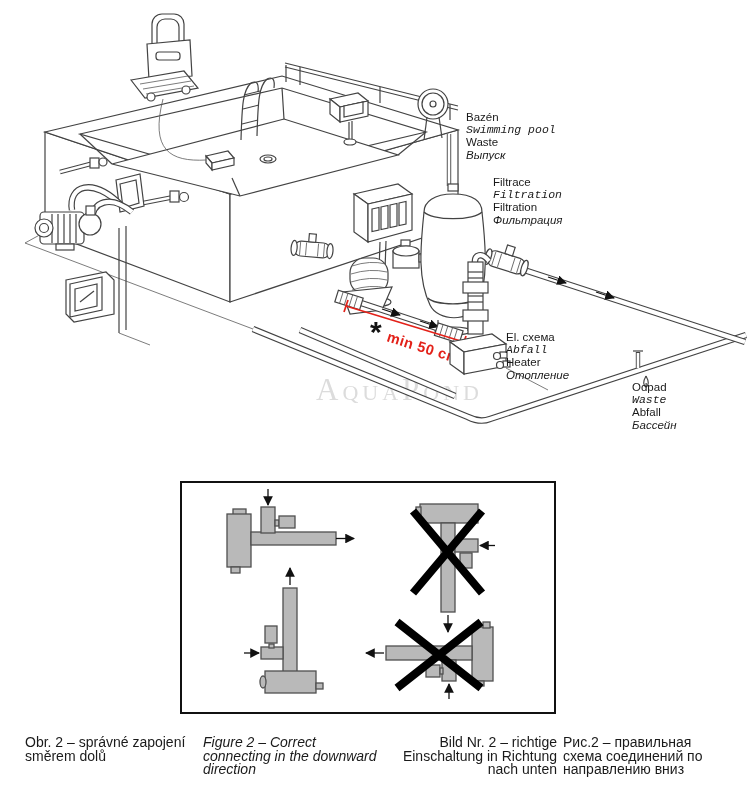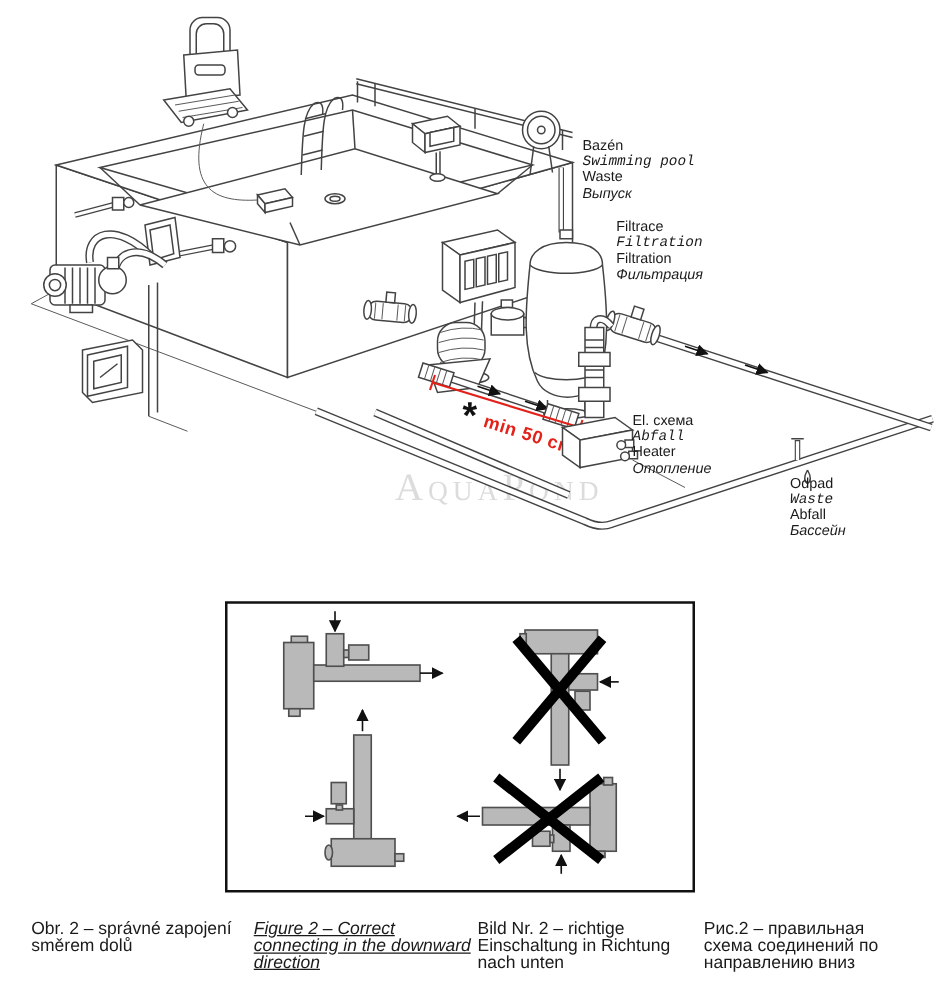--- a/index.html
+++ b/index.html
@@ -8,22 +8,22 @@
   .watermark{position:absolute;left:316px;top:372px;
       font-family:"Liberation Serif",serif;font-variant:small-caps;
       font-size:31px;letter-spacing:4px;color:#dcdcdc;z-index:0;}
   svg.art{position:absolute;left:0;top:0;z-index:1;}
   .lbl{position:absolute;font-size:11.5px;line-height:12.6px;z-index:2;white-space:nowrap;}
   .lbl div:nth-child(2){font-family:Liberation Mono, monospace;font-style:italic;}
   .lbl div:nth-child(4){font-style:italic;}
   .caps{position:absolute;top:736px;left:0;width:750px;z-index:2;}
   .cap{position:absolute;top:0;font-size:14px;line-height:13.5px;}
   .cap.c1{left:25px;width:172px;}
-  .cap.c2{left:203px;width:180px;font-style:italic;text-decoration:underline;}
-  .cap.c3{left:382px;width:175px;}
+  .cap.c2{left:203px;width:180px;font-style:italic;}
+  .cap.c3{left:382px;width:175px;text-align:right;}
   .cap.c4{left:563px;width:152px;}
   
   .ln{fill:none;stroke:#434343;stroke-width:1.2;}
   .lnw{fill:#ffffff;stroke:#434343;stroke-width:1.2;}
   .thin{fill:none;stroke:#5a5a5a;stroke-width:0.8;}
   .tube{fill:none;stroke:#434343;stroke-width:6.5;}
   .tubein{fill:none;stroke:#ffffff;stroke-width:4.2;}
   .tube2{fill:none;stroke:#434343;stroke-width:4.4;}
   .tube2in{fill:none;stroke:#ffffff;stroke-width:2.6;}
   .flow{fill:none;stroke:#111;stroke-width:1.3;}

